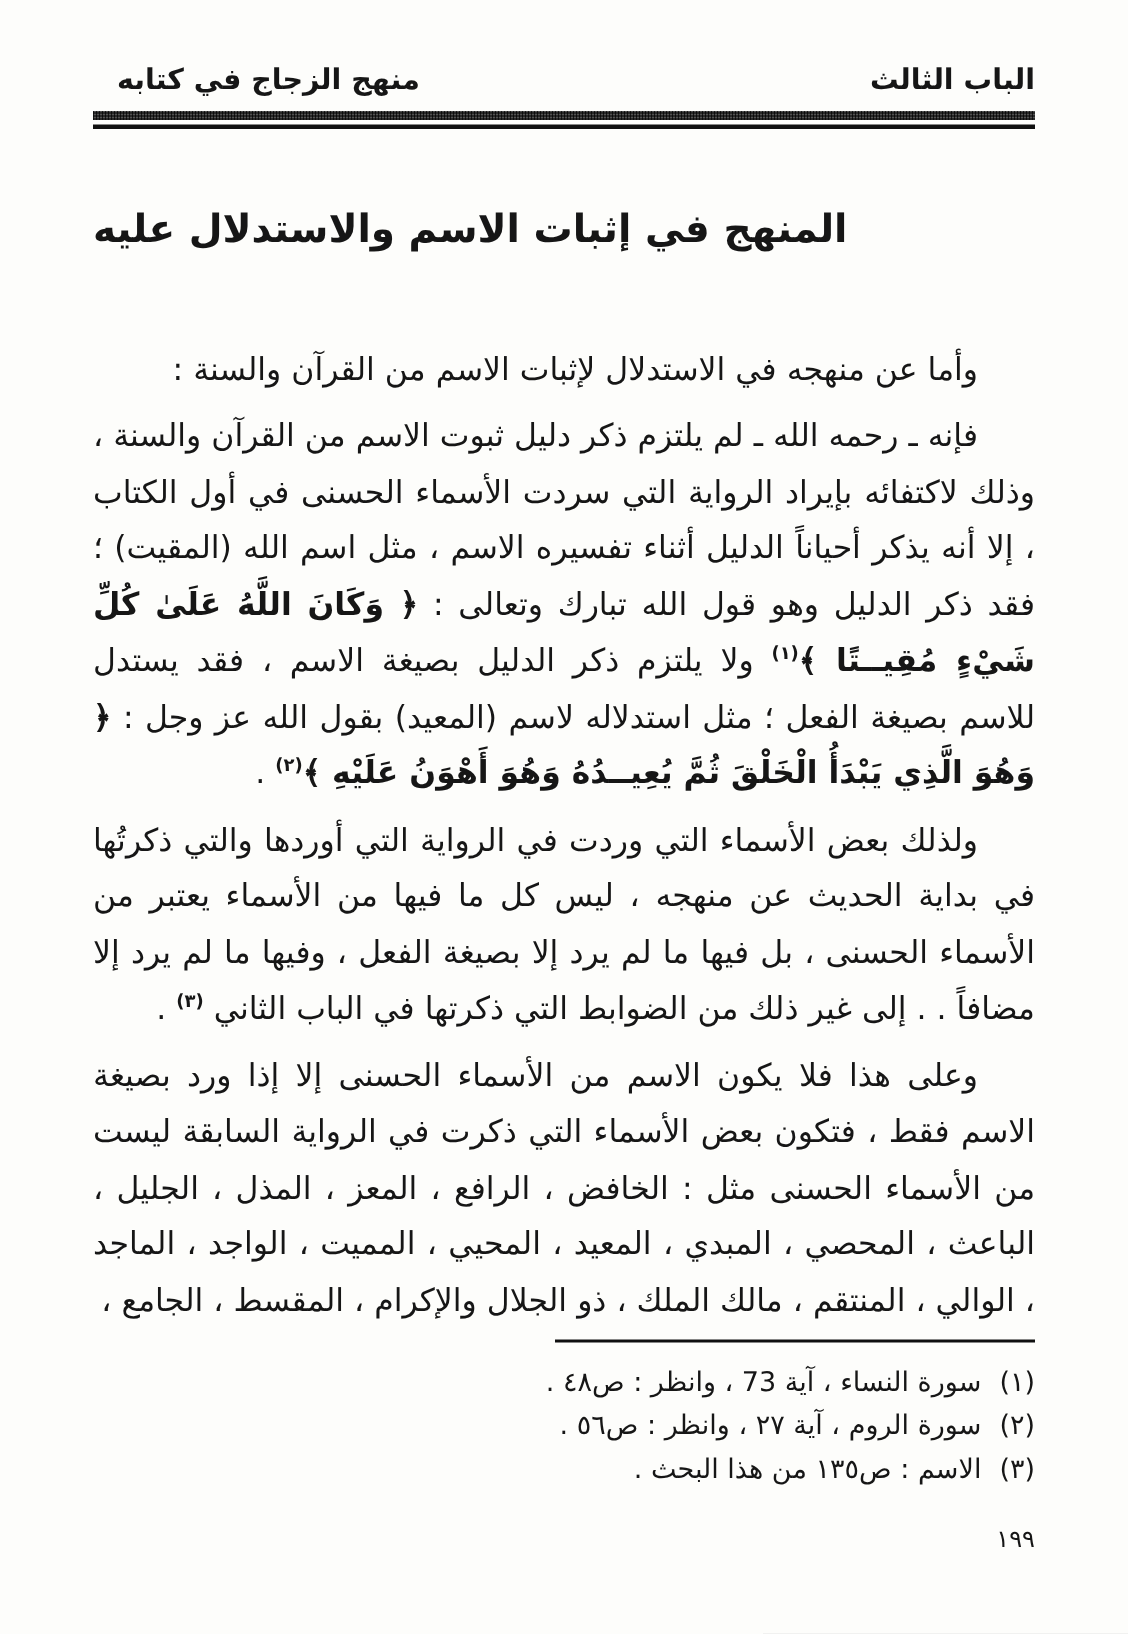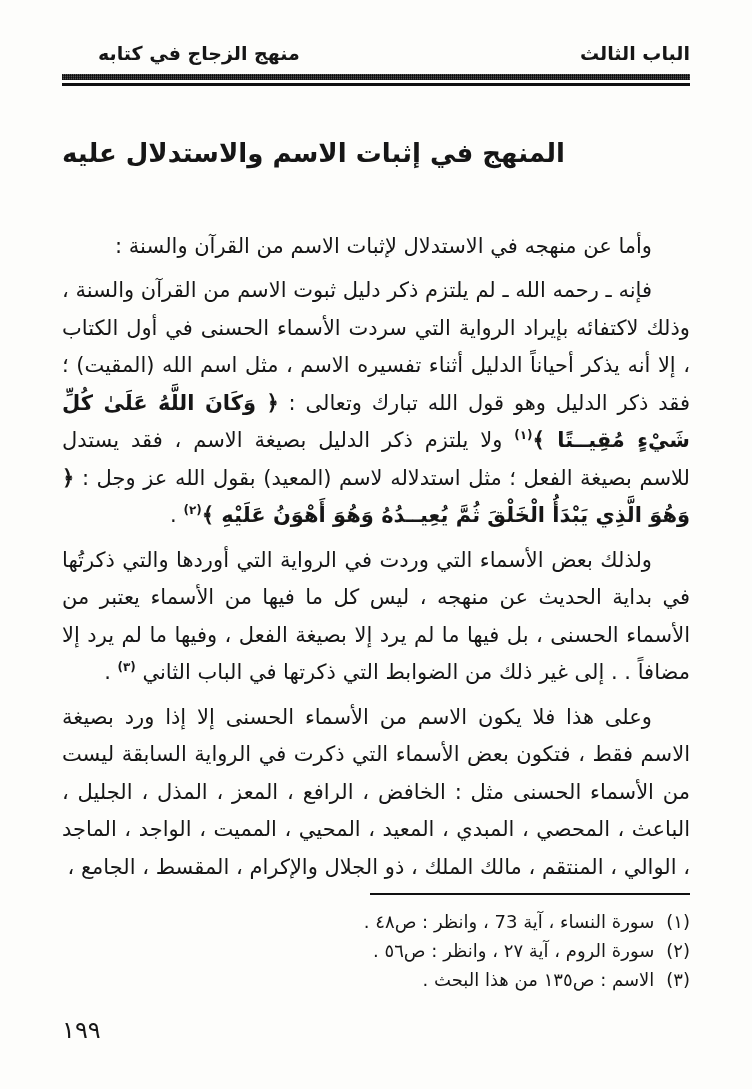--- a/index.html
+++ b/index.html
@@ -13,21 +13,21 @@
     direction:rtl;
     font-family:"DejaVu Sans", sans-serif;
     color:#161616;
     display:flex;flex-direction:column;
     overflow:hidden;
   }
   .hdr{
     display:flex;justify-content:space-between;align-items:flex-end;
     font-weight:bold;font-size:19px;line-height:1.2;
   }
-  .hdr-left{margin-left:36px;}
+  .hdr-left{margin-left:16px;}
   .rule{margin-top:9px;}
   .rule-thick{
     height:6px;
     background-image:
       repeating-linear-gradient(90deg,#2f2f2f 0 1px,#9a9a9a 1px 2px),
       repeating-linear-gradient(0deg,#444 0 1px,#888 1px 2px);
     background-blend-mode:multiply;
   }
   .rule-gap{height:3px;}
   .rule-thin{height:3px;background:#101010;}
@@ -52,22 +52,22 @@
   .fn-rule{
     width:320px;height:2px;background:#101010;
     margin:0 0 12px 0; 
   }
   .fn-row{
     display:flex;gap:12px;
     font-size:18px;line-height:29px;
   }
   .fn-marker{white-space:nowrap;}
   .page-number{
-    text-align:left;
-    font-size:24px;
+    text-align:right;
+    font-size:16px;
     margin:22px 0 62px 0;
     letter-spacing:2px;
   }
 </style>
 </head>
 <body>
 
 <div class="page">
 
   <div class="hdr">

